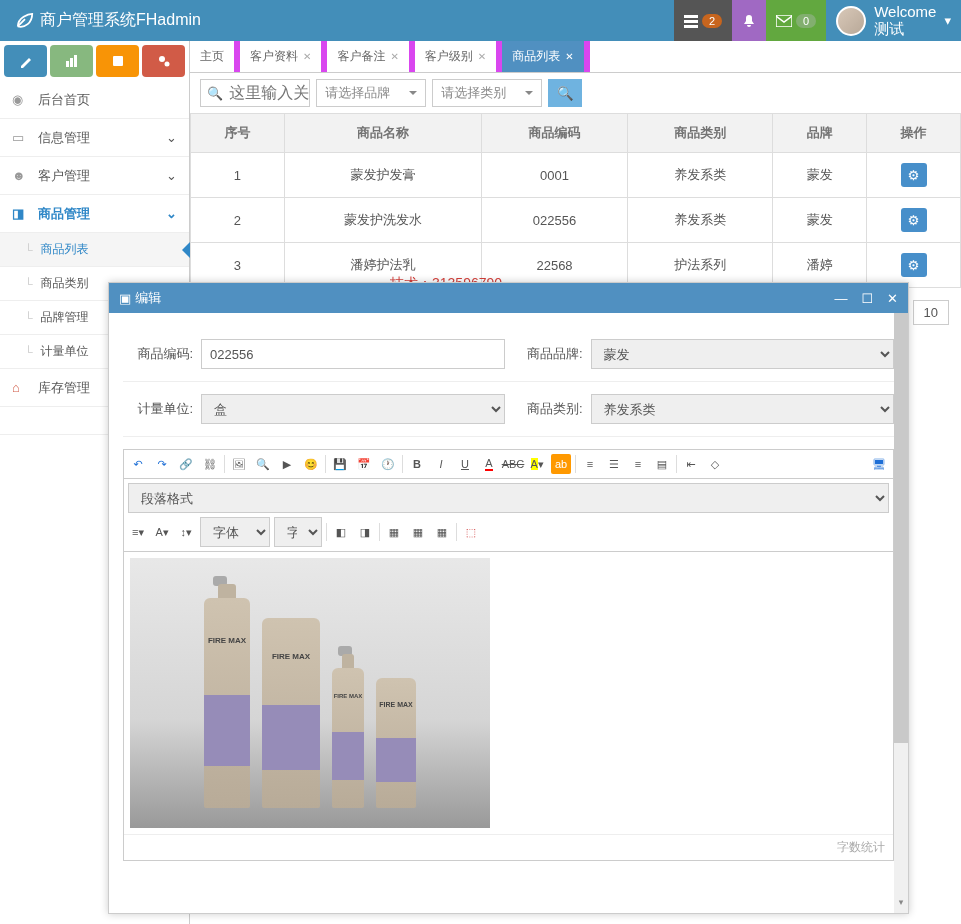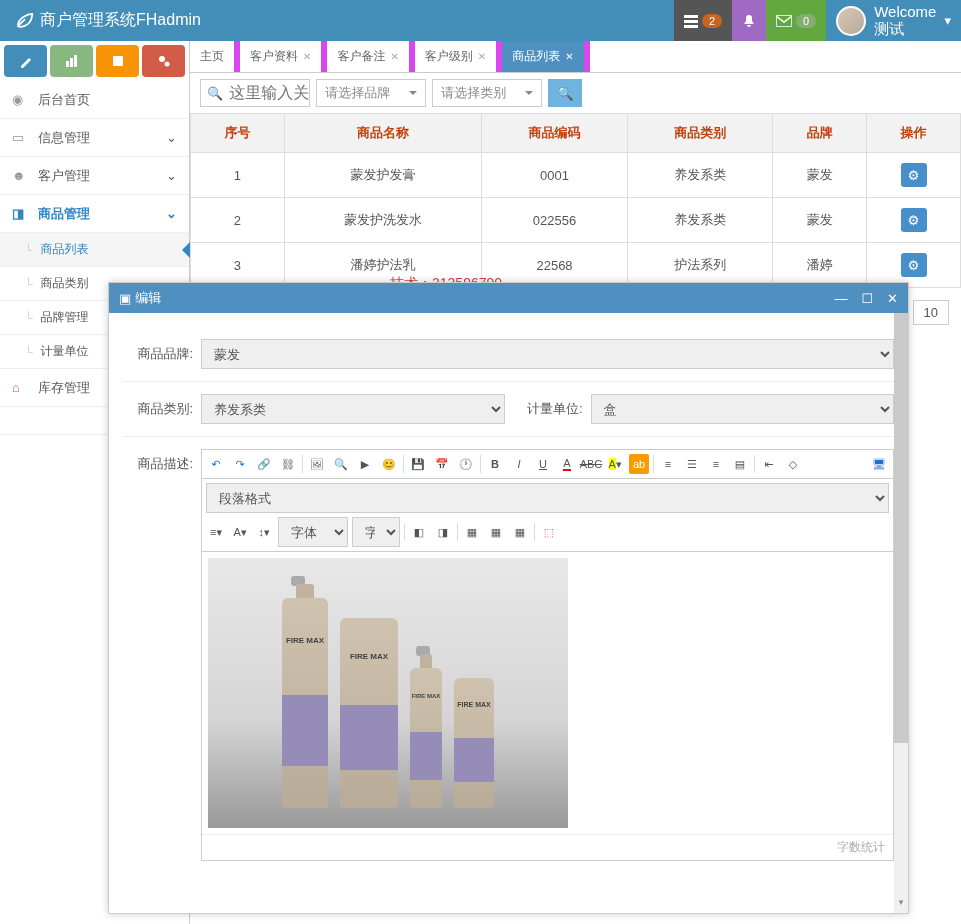--- a/index.html
+++ b/index.html
@@ -38,21 +38,21 @@
 .tab .close { color: #aaa; font-size: 10px; }
 .toolbar { padding: 6px 10px; display: flex; gap: 6px; align-items: center; }
 .search-box { display: flex; align-items: center; border: 1px solid #ccc; height: 28px; }
 .search-box .ic { color: #6A9ED8; padding: 0 6px; }
 .search-box input { border: none; outline: none; width: 80px; height: 24px; font-size: 16px; }
 .select { border: 1px solid #ccc; height: 28px; display: flex; align-items: center; padding: 0 8px; min-width: 110px; justify-content: space-between; color: #888; }
 .caret { border: 4px solid transparent; border-top-color: #888; margin-top: 4px; }
 .btn-search { background: #6FB3E0; color: #fff; border: none; width: 34px; height: 28px; }
 .table { width: 100%; border-collapse: collapse; }
 .table th, .table td { border: 1px solid #ddd; padding: 10px; text-align: center; font-size: 13px; }
-.table th { background: #F2F2F2; color: #c2410c; }
+.table th { background: #F2F2F2; color: #737373; }
 .gear-btn { background: #478FCA; color: #fff; border: none; width: 26px; height: 24px; border-radius: 3px; }
 .watermark { position: absolute; top: 275px; left: 390px; color: #D43F3A; font-size: 14px; pointer-events: none; }
 .page-10 { position: absolute; top: 300px; right: 12px; border: 1px solid #ccc; padding: 4px 10px; background: #fff; }
 
 .modal { position: absolute; left: 108px; top: 282px; width: 801px; height: 632px; background: #fff; border: 1px solid #ccc; box-shadow: 0 0 8px rgba(0,0,0,.2); display: flex; flex-direction: column; }
 .modal-title { background: #5090C1; color: #fff; height: 30px; display: flex; align-items: center; padding: 0 10px; font-size: 13px; }
 .modal-title .ctrls { margin-left: auto; display: flex; gap: 14px; }
 .modal-body { flex: 1; overflow: auto; padding: 14px; }
 .form-row { display: flex; padding: 12px 0; border-bottom: 1px solid #eee; gap: 8px; }
 .form-label { width: 70px; text-align: right; padding-top: 6px; color: #555; }
@@ -276,36 +276,39 @@
     <span>编辑</span>
     <div class="ctrls">
       <span>—</span>
       <span>☐</span>
       <span>✕</span>
     </div>
   </div>
   <div class="modal-body">
     <div class="form-row">
       <div class="form-half">
+        <div class="form-label">商品编码:</div>
+        <div class="form-ctrl"><input value="022556" style=""></div>
+      </div>
+      <div class="form-half">
         <div class="form-label">商品品牌:</div>
         <div class="form-ctrl"><select><option>蒙发</option></select></div>
       </div>
     </div>
     <div class="form-row">
+      <div class="form-half">
+        <div class="form-label">计量单位:</div>
+        <div class="form-ctrl"><select><option>盒</option></select></div>
+      </div>
       <div class="form-half">
         <div class="form-label">商品类别:</div>
         <div class="form-ctrl"><select><option>养发系类</option></select></div>
       </div>
-      <div class="form-half">
-        <div class="form-label">计量单位:</div>
-        <div class="form-ctrl"><select><option>盒</option></select></div>
-      </div>
     </div>
     <div class="form-row" style="border-bottom:none">
-      <div class="form-label">商品描述:</div>
       <div class="form-ctrl">
         <div class="editor">
           <div class="ed-tb">
             <span class="ed-btn" style="color:#1e6fd6">↶</span>
             <span class="ed-btn" style="color:#1e6fd6">↷</span>
             <span class="ed-btn">🔗</span>
             <span class="ed-btn">⛓</span>
             <span class="ed-sep"></span>
             <span class="ed-btn">🖼</span>
             <span class="ed-btn">🔍</span>

